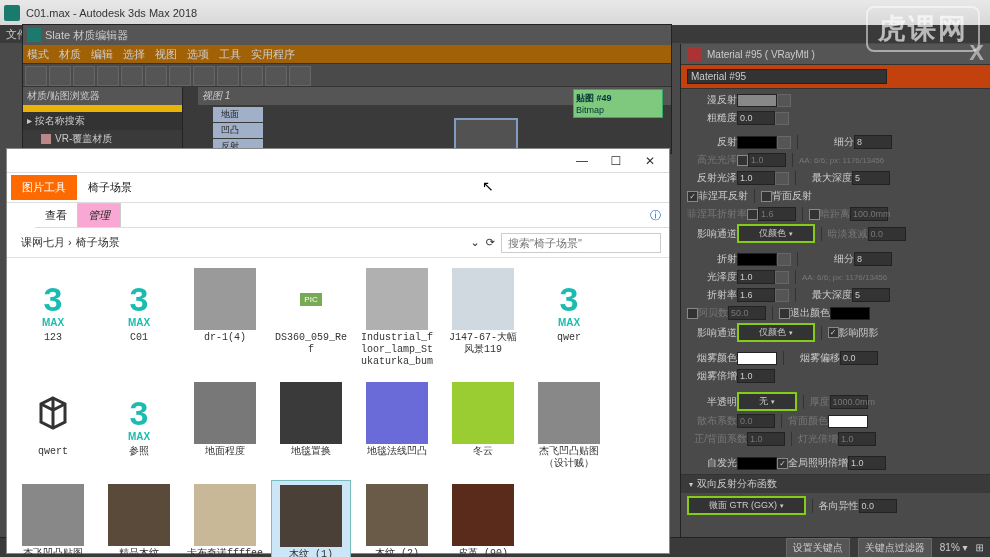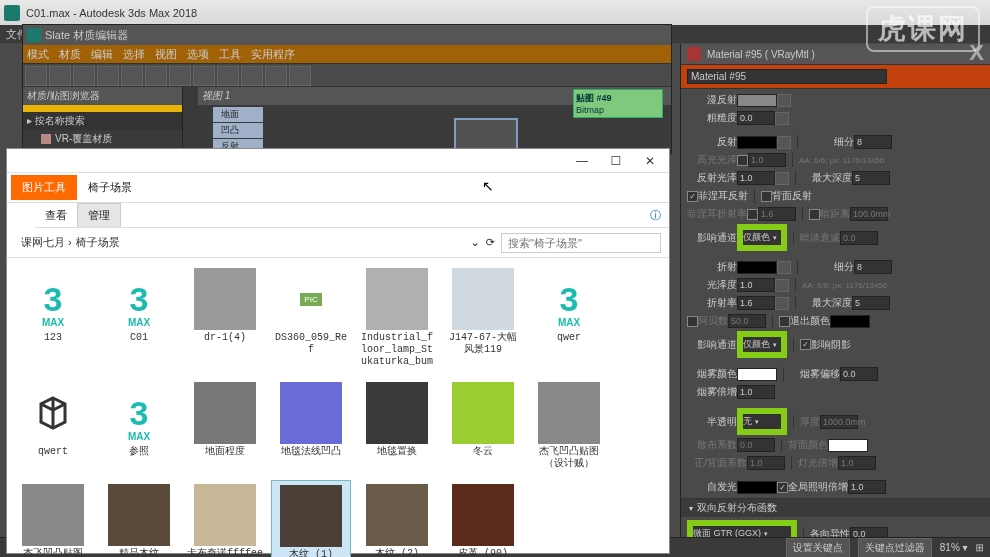--- a/index.html
+++ b/index.html
@@ -34,21 +34,21 @@
 .drag-preview { position: absolute; top: 118px; left: 454px; width: 64px; height: 80px; background: #555; border: 2px solid #88a8d0; opacity: 0.9; }
 .cursor { position: absolute; top: 178px; left: 482px; font-size: 14px; color: #000; z-index: 60; }
 
 
 .explorer { position: absolute; top: 148px; left: 6px; width: 664px; height: 406px; background: #fff; border: 1px solid #888; color: #222; z-index: 50; }
 .exp-title { height: 24px; display: flex; align-items: center; justify-content: flex-end; gap: 4px; padding-right: 4px; border-bottom: 1px solid #ddd; }
 .exp-winbtn { width: 30px; height: 20px; display: flex; align-items: center; justify-content: center; font-size: 12px; color: #333; }
 .exp-tabs { height: 30px; display: flex; align-items: center; padding: 0 4px; border-bottom: 1px solid #ddd; }
 .exp-tab { padding: 4px 10px; font-size: 11px; border: 1px solid transparent; }
 .exp-tab.active { background: #ff6a00; color: #fff; border: 1px solid #ff6a00; }
-.exp-tab.sub { background: #e5e5e5; border: 1px solid #ccc; border-bottom: none; }
+.exp-tab.sub { background: #f9a8d4; border: 1px solid #ccc; border-bottom: none; font-style: italic; }
 .exp-mgmt { padding: 3px 10px; font-size: 11px; }
 .exp-addr { height: 30px; display: flex; align-items: center; gap: 6px; padding: 0 8px; border-bottom: 1px solid #e0e0e0; }
 .exp-path { flex: 1; padding: 3px 6px; font-size: 11px; color: #333; display: flex; align-items: center; gap: 4px; }
 .exp-search { width: 160px; border: 1px solid #ccc; padding: 3px 6px; font-size: 11px; color: #888; }
 .exp-body { height: calc(100% - 84px); overflow: auto; padding: 6px; display: flex; flex-wrap: wrap; gap: 6px; align-content: flex-start; }
 .file-item { width: 80px; display: flex; flex-direction: column; align-items: center; gap: 2px; padding: 4px 2px; }
 .file-item.selected { background: #cde6f7; border: 1px solid #7bb; }
 .thumb { width: 62px; height: 62px; background: #888; display: flex; align-items: center; justify-content: center; font-size: 9px; color: #fff; position: relative; overflow: hidden; }
 .thumb.max { background: #fff; }
 .thumb.max::after { content: "3"; color: #1abcb0; font-size: 34px; font-weight: bold; font-family: Arial; }
@@ -69,21 +69,21 @@
 .prop-label.w60 { width: 60px; }
 .swatch { width: 40px; height: 13px; background: #888; border: 1px solid #222; }
 .swatch.dark { background: #000; }
 .swatch.light { background: #fff; }
 .spinner { width: 38px; height: 14px; background: #333; border: 1px solid #222; display: flex; align-items: center; padding: 0 2px; color: #ccc; font-size: 9px; }
 .chk { width: 11px; height: 11px; border: 1px solid #888; background: #333; display: inline-flex; align-items: center; justify-content: center; font-size: 8px; }
 .chk.on::after { content: "✓"; color: #ccc; }
 .map-btn { width: 14px; height: 13px; background: #555; border: 1px solid #666; }
 .dim { color: #777; }
 .divider-col { width: 1px; height: 14px; background: #333; margin: 0 6px; }
-.dropdown { background: #333; border: 6px solid #84cc16; padding: 1px 0; font-size: 9px; display: flex; align-items: center; gap: 3px; min-width: 50px; }
+.dropdown { background: #333; border: 2px solid #84cc16; padding: 1px 20px; font-size: 9px; display: flex; align-items: center; gap: 3px; min-width: 50px; }
 .dropdown::after { content: "▾"; font-size: 7px; }
 
 
 .statusbar { position: absolute; bottom: 0; left: 0; right: 0; height: 20px; background: #3a3a3a; border-top: 1px solid #222; display: flex; align-items: center; padding: 0 6px; gap: 8px; font-size: 10px; }
 .statusbar .spacer { flex: 1; }
 
 
 .watermark-tl { position: absolute; top: 6px; right: 10px; z-index: 100; color: rgba(255,255,255,0.65); font-size: 28px; font-weight: bold; letter-spacing: 2px; pointer-events: none; border: 2px solid rgba(255,255,255,0.5); border-radius: 8px; padding: 2px 10px; }
 .close-x { position: absolute; top: 40px; right: 6px; z-index: 99; color: rgba(255,255,255,0.5); font-size: 22px; font-weight: bold; }
 </style>
@@ -236,26 +236,26 @@
         <div class="thumb max">
           <div style="position: absolute; bottom: 2px; color: rgb(26, 188, 176); font-size: 10px; font-weight: bold;">MAX</div>
         </div>
         <div class="fname">参照</div>
       </div>
       <div class="file-item">
         <div class="thumb" style="background: rgb(120, 120, 120);"></div>
         <div class="fname">地面程度</div>
       </div>
       <div class="file-item">
+        <div class="thumb" style="background: rgb(58, 58, 58);"></div>
+        <div class="fname">地毯置换</div>
+      </div>
+      <div class="file-item">
         <div class="thumb" style="background: rgb(106, 106, 216);"></div>
         <div class="fname">地毯法线凹凸</div>
-      </div>
-      <div class="file-item">
-        <div class="thumb" style="background: rgb(58, 58, 58);"></div>
-        <div class="fname">地毯置换</div>
       </div>
       <div class="file-item">
         <div class="thumb" style="background: rgb(154, 205, 50);"></div>
         <div class="fname">冬云</div>
       </div>
       <div class="file-item">
         <div class="thumb" style="background: rgb(136, 136, 136);"></div>
         <div class="fname">杰飞凹凸贴图（设计贼）</div>
       </div>
       <div class="file-item">

